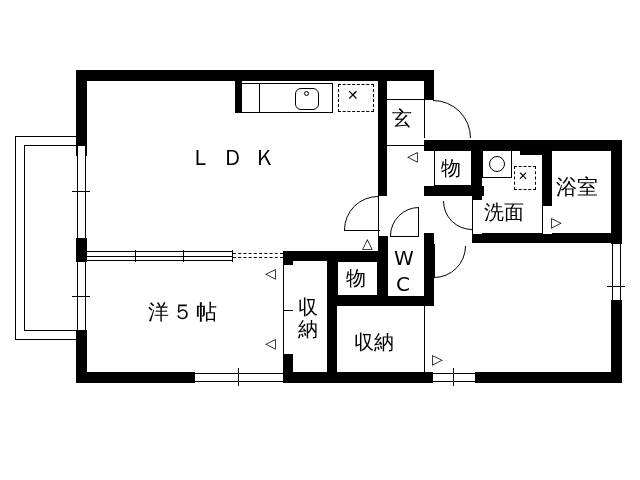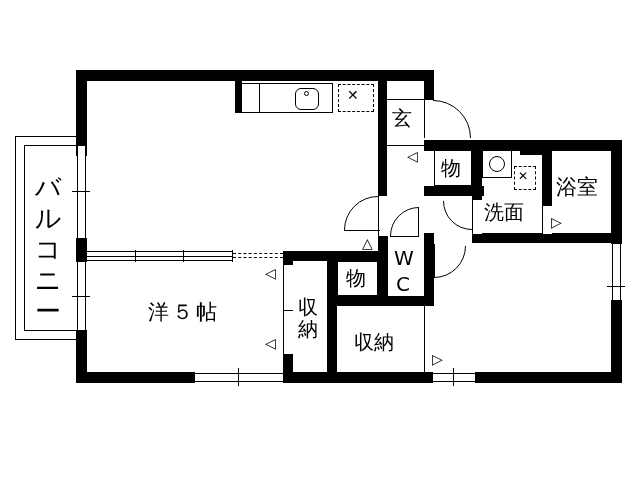--- a/index.html
+++ b/index.html
@@ -18,21 +18,20 @@
   .arc { position:absolute; box-sizing:border-box; border:1px solid #000; background:transparent; }
   .dash { position:absolute; border:1px dashed #000; box-sizing:border-box; background:#fff; }
 </style>
 </head>
 <body>
 
 <div id="plan">
 
   <div class="box" style="left:15px;top:136px;width:62px;height:204px;"></div>
   <div class="box" style="left:24px;top:145px;width:53px;height:186px;border-right:none;"></div>
-  <div class="lbl" style="left:34px;top:172px;width:28px;font-size:26px;line-height:31px;white-space:normal;word-break:break-all;text-align:center;">バルコニー</div>
 
   <div class="w" style="left:76px;top:70px;width:358px;height:11px;"></div>
 
   <div class="w" style="left:76px;top:70px;width:11px;height:86px;"></div>
 
   <div class="winv" style="left:77px;top:146px;width:9px;height:96px;"></div>
   <div class="tick" style="left:72px;top:191px;width:18px;height:1px;"></div>
 
   <div class="w" style="left:76px;top:238px;width:11px;height:24px;"></div>
 
@@ -61,20 +60,21 @@
   <div class="w" style="left:424px;top:140px;width:198px;height:11px;"></div>
 
   <div class="w" style="left:235px;top:80px;width:7px;height:33px;"></div>
   <div class="box" style="left:241px;top:83px;width:92px;height:30px;"></div>
   <div class="thin" style="left:259px;top:83px;width:1px;height:30px;"></div>
   <div class="box" style="left:295px;top:88px;width:24px;height:22px;border-radius:6px;"></div>
   <div class="box" style="left:304px;top:91px;width:5px;height:5px;border-radius:50%;"></div>
   <div class="dash" style="left:338px;top:84px;width:36px;height:28px;"></div>
   <div class="lbl" style="left:347px;top:88px;font-size:14px;">✕</div>
 
+  <div class="lbl" style="left:190px;top:147px;font-size:22px;letter-spacing:10px;">ＬＤＫ</div>
 
   <div class="w" style="left:378px;top:80px;width:9px;height:120px;"></div>
   <div class="w" style="left:424px;top:70px;width:10px;height:30px;"></div>
   <div class="winv" style="left:424px;top:100px;width:10px;height:38px;border-right:none;"></div>
   <div class="arc" style="left:395px;top:100px;width:76px;height:76px;border-radius:50%;clip-path:inset(0 0 50% 50%);"></div>
   <div class="thin" style="left:387px;top:99px;width:38px;height:1px;"></div>
   <div class="thin" style="left:387px;top:145px;width:38px;height:1px;"></div>
   <div class="lbl" style="left:392px;top:108px;font-size:20px;">玄</div>
 
   <div class="w" style="left:424px;top:186px;width:60px;height:10px;"></div>

